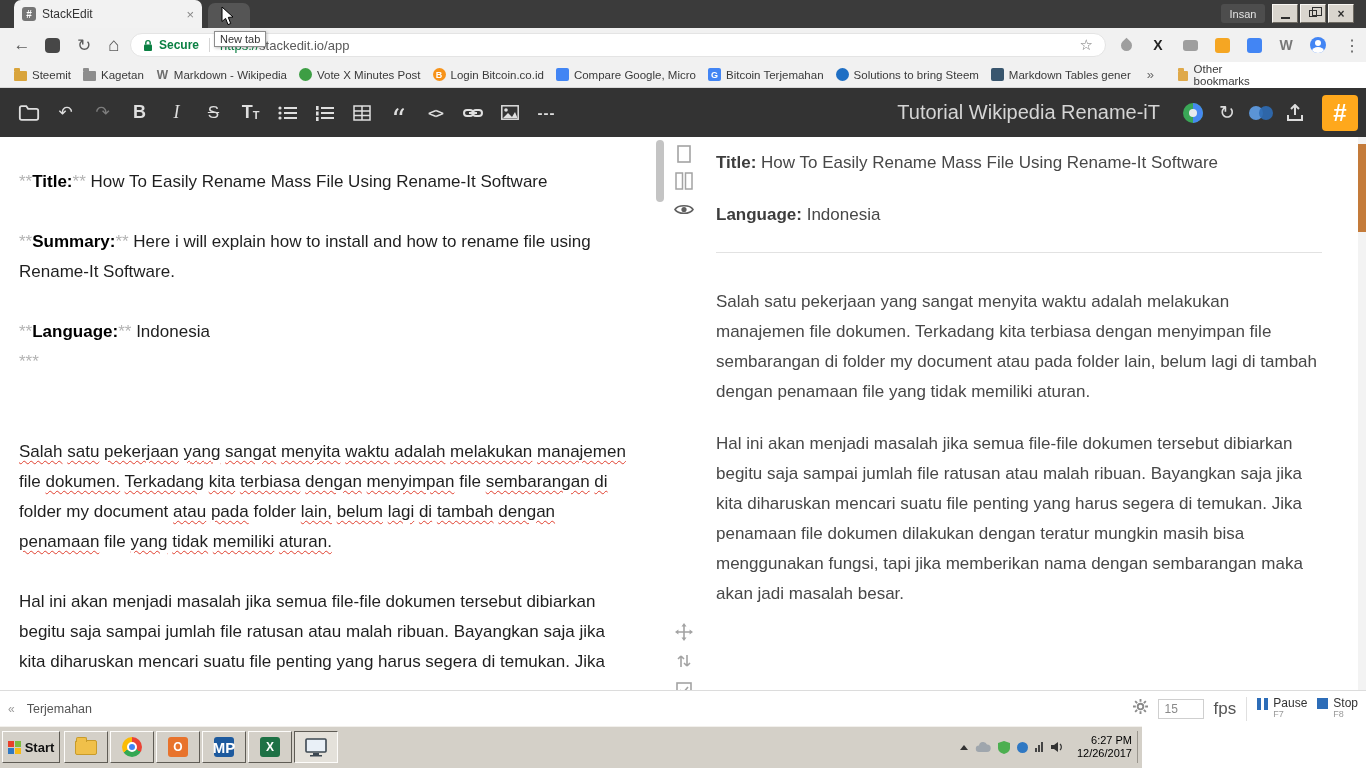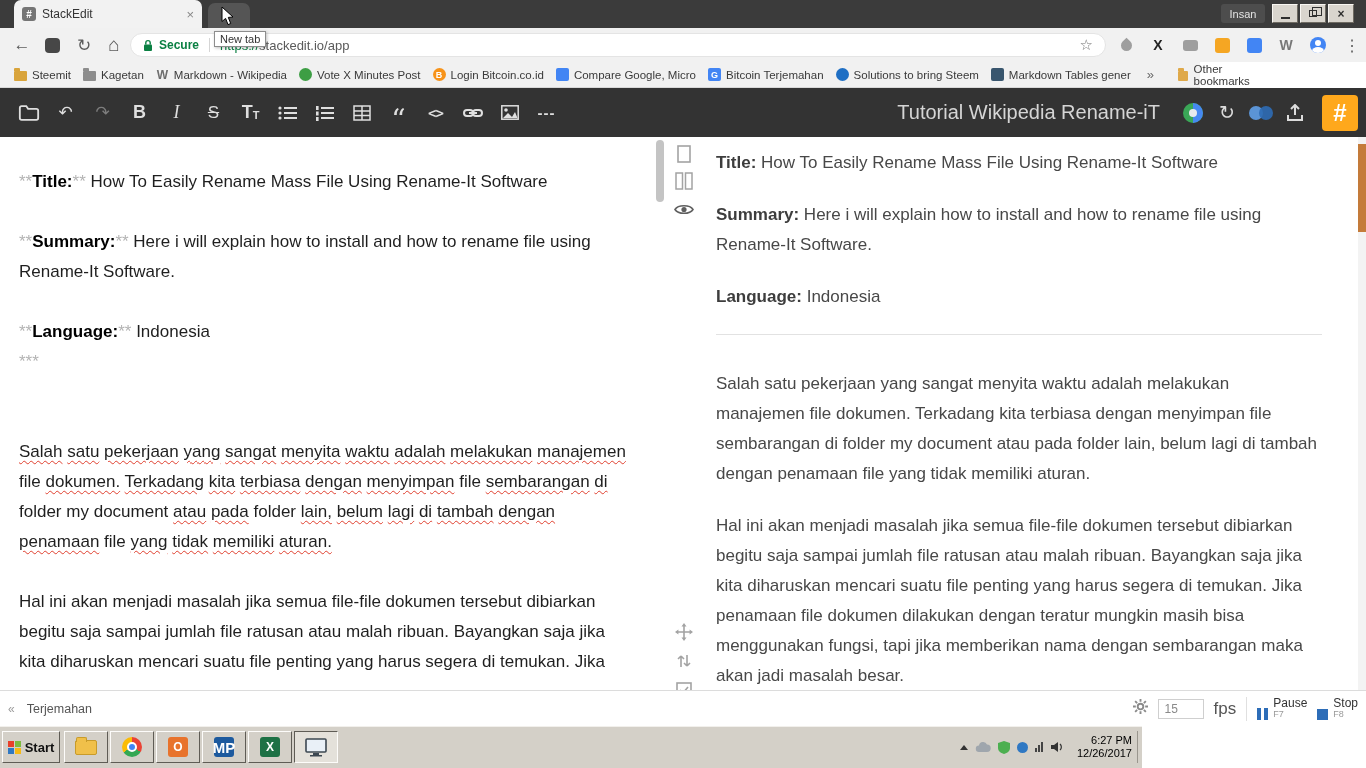--- a/index.html
+++ b/index.html
@@ -90,21 +90,21 @@
 #pvthumb{position:absolute;left:0;top:7px;width:8px;height:88px;background:#c47b3a}
 
 
 #gifbar{position:absolute;left:0;top:690px;width:1366px;height:36px;background:#fff;border-top:1px solid #dcdcdc;display:flex;align-items:center;padding:0 8px}
 .gif-collapse{color:#9a9a9a;font-size:12px;margin-right:12px}
 .gif-name{font-size:12.5px;color:#555}
 .gif-right{margin-left:auto;display:flex;align-items:center;gap:10px}
 .fpsbox{width:46px;height:20px;border:1px solid #cfcfcf;font-size:12px;color:#8a8a8a;display:flex;align-items:center;padding-left:6px}
 .fps-lb{font-size:17px;color:#555}
 .gifdiv{width:1px;height:24px;background:#e0e0e0}
-.gbtn{display:flex;align-items:flex-end;gap:5px}
+.gbtn{display:flex;align-items:flex-start;gap:5px}
 .gbtn .txt{display:flex;flex-direction:column;line-height:11px}
 .gbtn .l1{font-size:12px;color:#333}
 .gbtn .l2{font-size:9px;color:#999}
 .pauseic{width:11px;height:12px;border-left:4px solid #2d6db8;border-right:4px solid #2d6db8}
 .stopic{width:11px;height:11px;background:#2d6db8}
 
 
 #taskbar{position:absolute;left:0;top:726px;width:1142px;height:42px;background:#d4d0c8;border-top:1px solid #f2f0ec}
 .tb-btn{position:absolute;top:4px;height:32px;background:#d4d0c8;border:1px solid;border-color:#fdfcfa #5f5c55 #5f5c55 #fdfcfa;display:flex;align-items:center;justify-content:center;gap:4px}
 .tb-btn.pressed{border-color:#5f5c55 #fdfcfa #fdfcfa #5f5c55;background:#e4e1da}
@@ -380,21 +380,20 @@
   <div class="gut" id="g-check">
       <svg width="16" height="16">
         <rect x="1" y="1" width="14" height="14" fill="none" stroke="currentColor" stroke-width="1.6"></rect>
         <path d="M4 8l3 3 5-6" fill="none" stroke="currentColor" stroke-width="1.6"></path>
       </svg>
     </div>
 </div>
 
 <div id="preview">
     <p><span class="pv-label">Title:</span><span> How To Easily Rename Mass File Using Rename-It Software</span></p>
-    <p><span class="pv-label">Summary:</span><span> Here i will explain how to install and how to rename file using Rename-It Software.</span></p>
     <p><span class="pv-label">Language:</span><span> Indonesia</span></p>
     <hr>
     <p>Salah satu pekerjaan yang sangat menyita waktu adalah melakukan manajemen file dokumen. Terkadang kita terbiasa dengan menyimpan file sembarangan di folder my document atau pada folder lain, belum lagi di tambah dengan penamaan file yang tidak memiliki aturan.</p>
     <p>Hal ini akan menjadi masalah jika semua file-file dokumen tersebut dibiarkan begitu saja sampai jumlah file ratusan atau malah ribuan. Bayangkan saja jika kita diharuskan mencari suatu file penting yang harus segera di temukan. Jika penamaan file dokumen dilakukan dengan teratur mungkin masih bisa menggunakan fungsi, tapi jika memberikan nama dengan sembarangan maka akan jadi masalah besar.</p>
   </div>
 <div id="pvtrack">
     <div id="pvthumb"></div>
   </div>
 
 <div id="gifbar">

